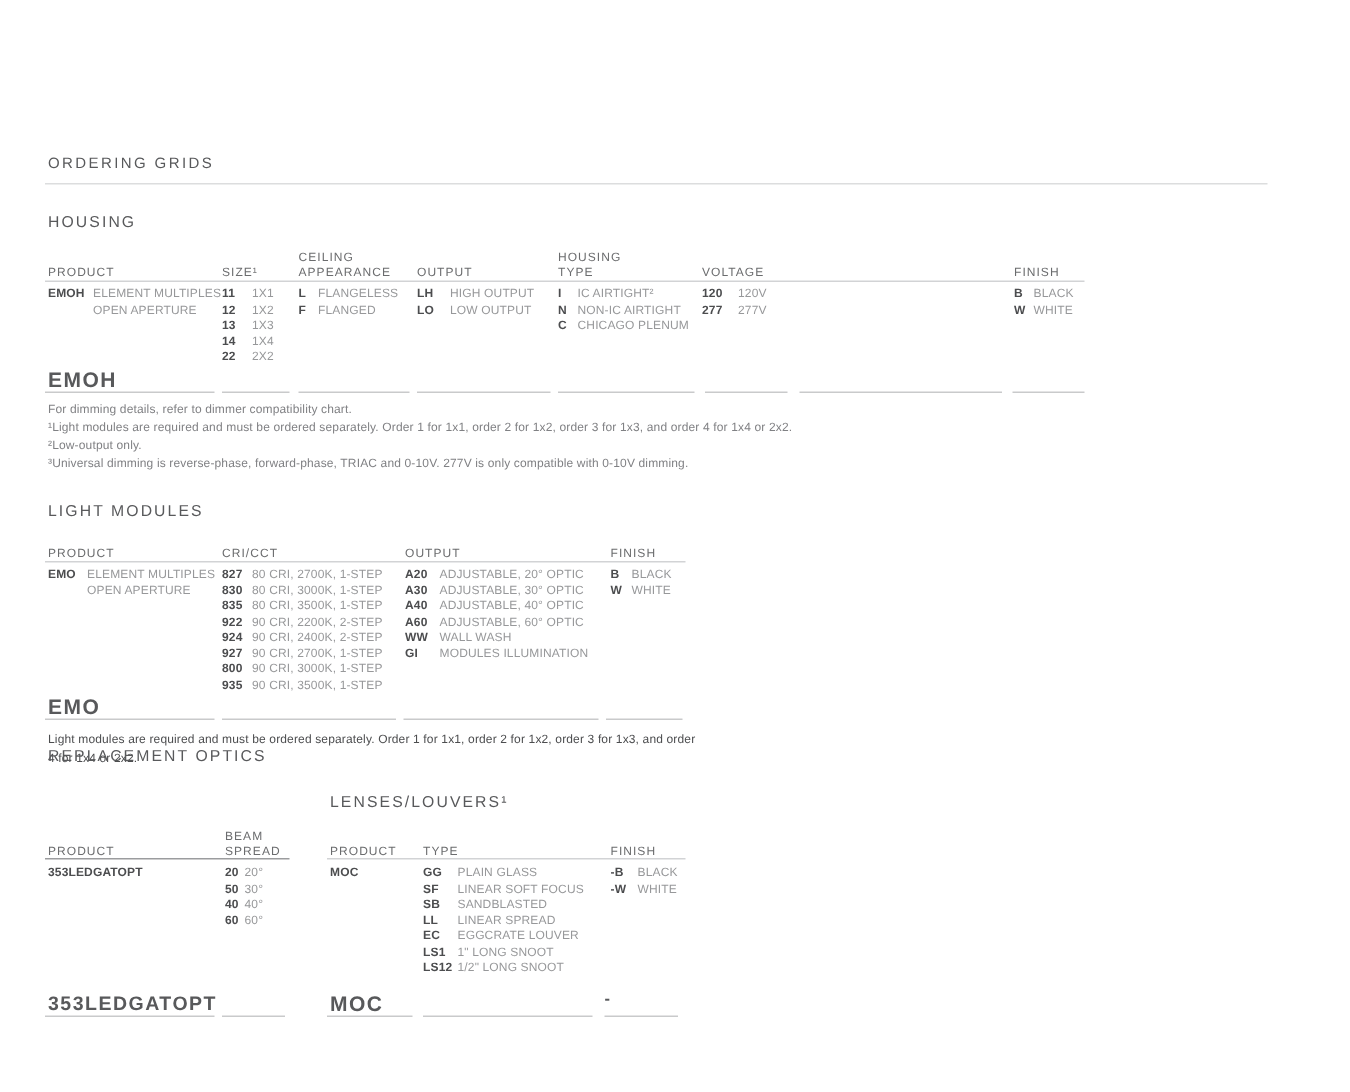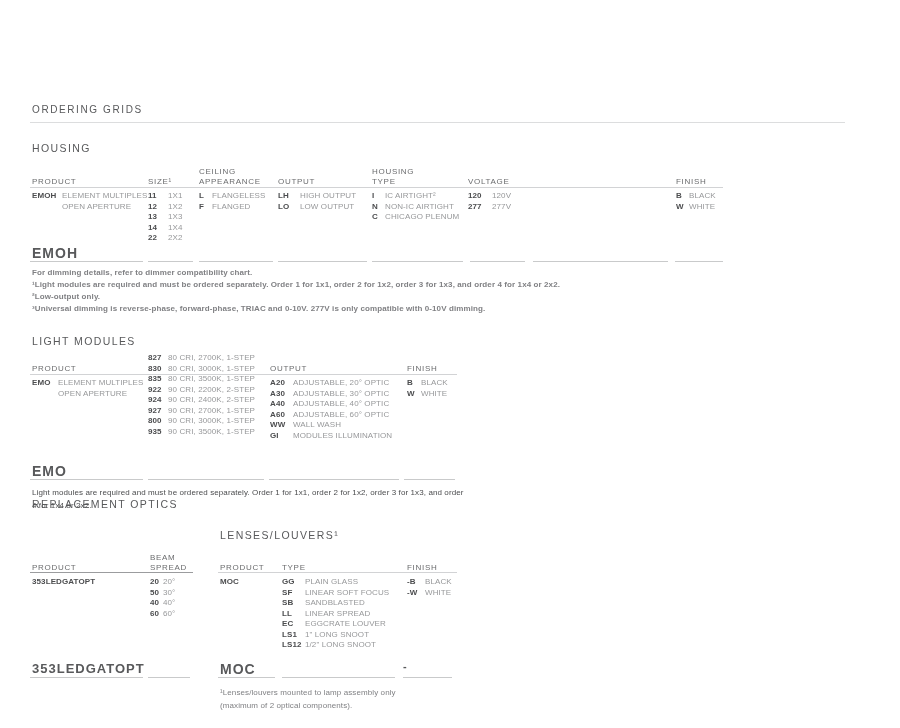--- a/index.html
+++ b/index.html
@@ -22,21 +22,21 @@
   .item .code{font-weight:bold;color:#4c4d4f;width:var(--cw,20px);flex:0 0 var(--cw,20px);letter-spacing:.1px;}
   .item .desc{color:#97989a;white-space:pre-line;letter-spacing:.1px;}
   
   .hrule{position:absolute;height:1px;background:#d2d3d5;}
   .hrule.dark{background:#9b9c9e;}
   .bl{position:absolute;display:block;height:1px;background:#c9cacb;}
   
   .rowlabel{position:absolute;font-size:14px;font-weight:bold;letter-spacing:1px;color:#58595b;}
   .dashlabel{position:absolute;font-size:11px;font-weight:bold;color:#58595b;}
   
-  .note-line{font-size:8px;color:#808184;line-height:12px;letter-spacing:.1px;font-weight:bold;}
+  .note-line{font-size:8px;color:#808184;line-height:12px;letter-spacing:.1px;}
   .notes{position:absolute;}
   .bold-note{position:absolute;font-size:8px;font-weight:normal;color:#4c4d4f;line-height:13px;letter-spacing:.1px;}
   .small-foot{position:absolute;font-size:8px;color:#808184;line-height:13px;letter-spacing:.1px;}
 </style>
 </head>
 <body>
 
 <div id="page">
 
 
@@ -196,20 +196,21 @@
 
     <div class="item">
           <span class="code">EMO</span>
           <span class="desc">ELEMENT MULTIPLES
 OPEN APERTURE</span>
         </div>
       </div>
   </div>
 
   <div class="tcol" style="left:148px;top:348px;--cw:20px">
+    <div class="hdr">CRI/CCT</div>
     <div class="items">
 
     <div class="item">
           <span class="code">827</span>
           <span class="desc">80 CRI, 2700K, 1-STEP</span>
         </div>
         <div class="item">
           <span class="code">830</span>
           <span class="desc">80 CRI, 3000K, 1-STEP</span>
         </div>
@@ -399,15 +400,14 @@
   <div class="rowlabel" style="left:32px;top:661px;font-size:13px">353LEDGATOPT</div>
   <i class="bl" style="left:30px;top:677px;width:113px"></i>
   <i class="bl" style="left:148px;top:677px;width:42px"></i>
 
   <div class="rowlabel" style="left:220px;top:661px">MOC</div>
   <i class="bl" style="left:218px;top:677px;width:57px"></i>
   <i class="bl" style="left:282px;top:677px;width:113px"></i>
   <div class="dashlabel" style="left:403px;top:660px">-</div>
   <i class="bl" style="left:403px;top:677px;width:49px"></i>
 
-  <div class="small-foot" style="left:220px;top:686px;width:200px">¹Lenses/louvers mounted to lamp assembly only (maximum of 2 optical components).</div>
 
 </div>
 
 </body></html>

